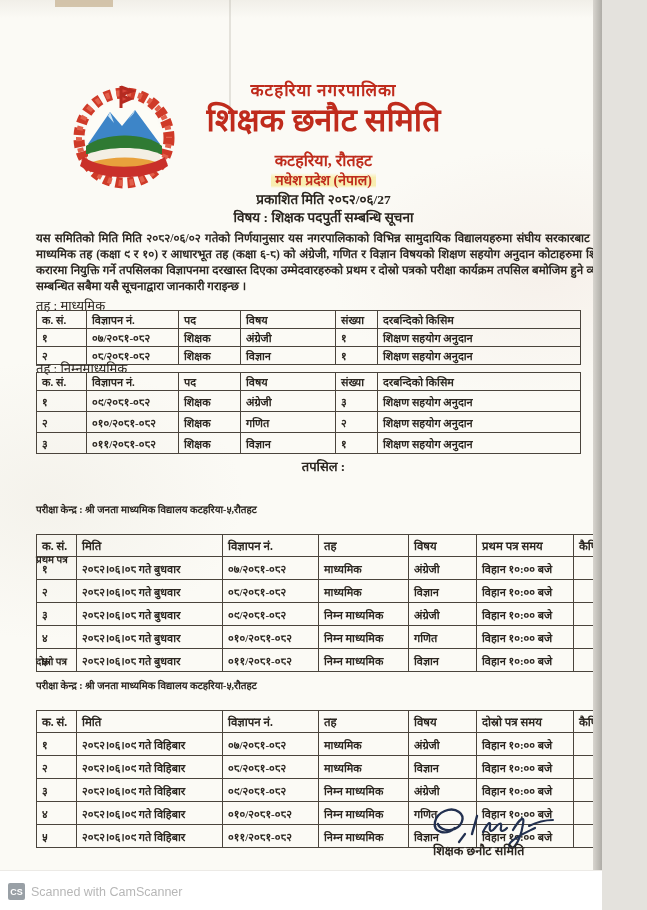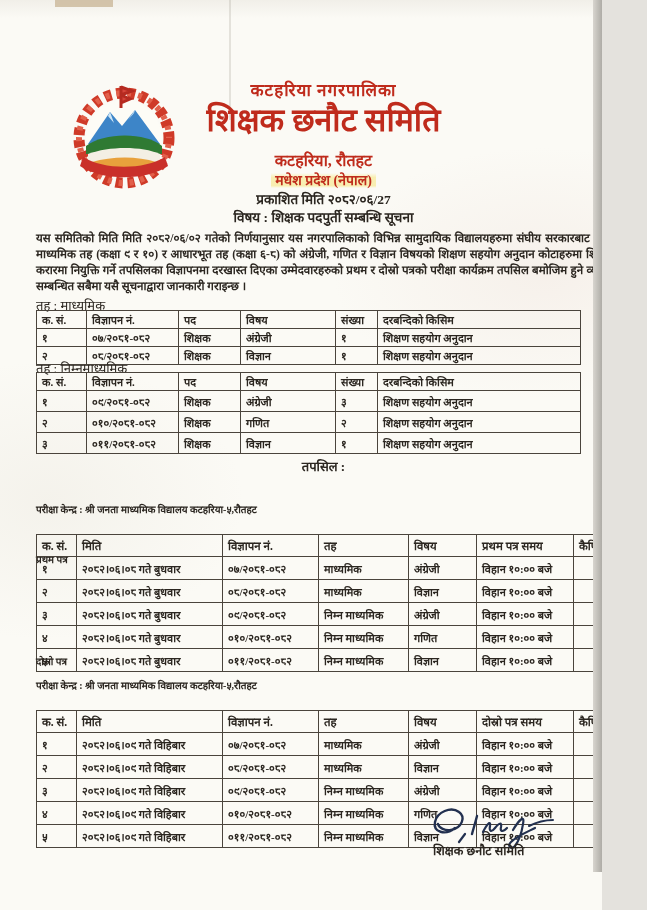--- a/index.html
+++ b/index.html
@@ -347,14 +347,20 @@
       <path d="M40 36 L34 44" stroke="#22304f" stroke-width="2.2" fill="none" stroke-linecap="round"></path>
       <path d="M52 18 C50 26 48 32 47 36" stroke="#22304f" stroke-width="2.4" fill="none" stroke-linecap="round"></path>
       <path d="M58 34 C62 26 66 22 65 28 C64 33 66 35 70 30 C74 25 77 24 76 29 C75 33 77 35 82 30" stroke="#22304f" stroke-width="2.2" fill="none" stroke-linecap="round"></path>
       <path d="M88 32 C94 22 100 16 98 26 C97 32 96 40 90 48 C86 52 82 48 86 44 C92 38 102 34 110 30" stroke="#22304f" stroke-width="2.2" fill="none" stroke-linecap="round"></path>
       <path d="M104 28 C112 24 120 22 128 22" stroke="#22304f" stroke-width="2" fill="none" stroke-linecap="round"></path>
     </svg>
   </div>
   <div class="sig-label">शिक्षक छनौट समिति</div>
 
   <div class="edge-right"></div>
+  <div class="bottom-bar">
+    <div class="scanner">
+      <span class="cs-badge">CS</span>
+      <span class="cs-text">Scanned with CamScanner</span>
+    </div>
+  </div>
 
 </div>
 
 </body></html>

